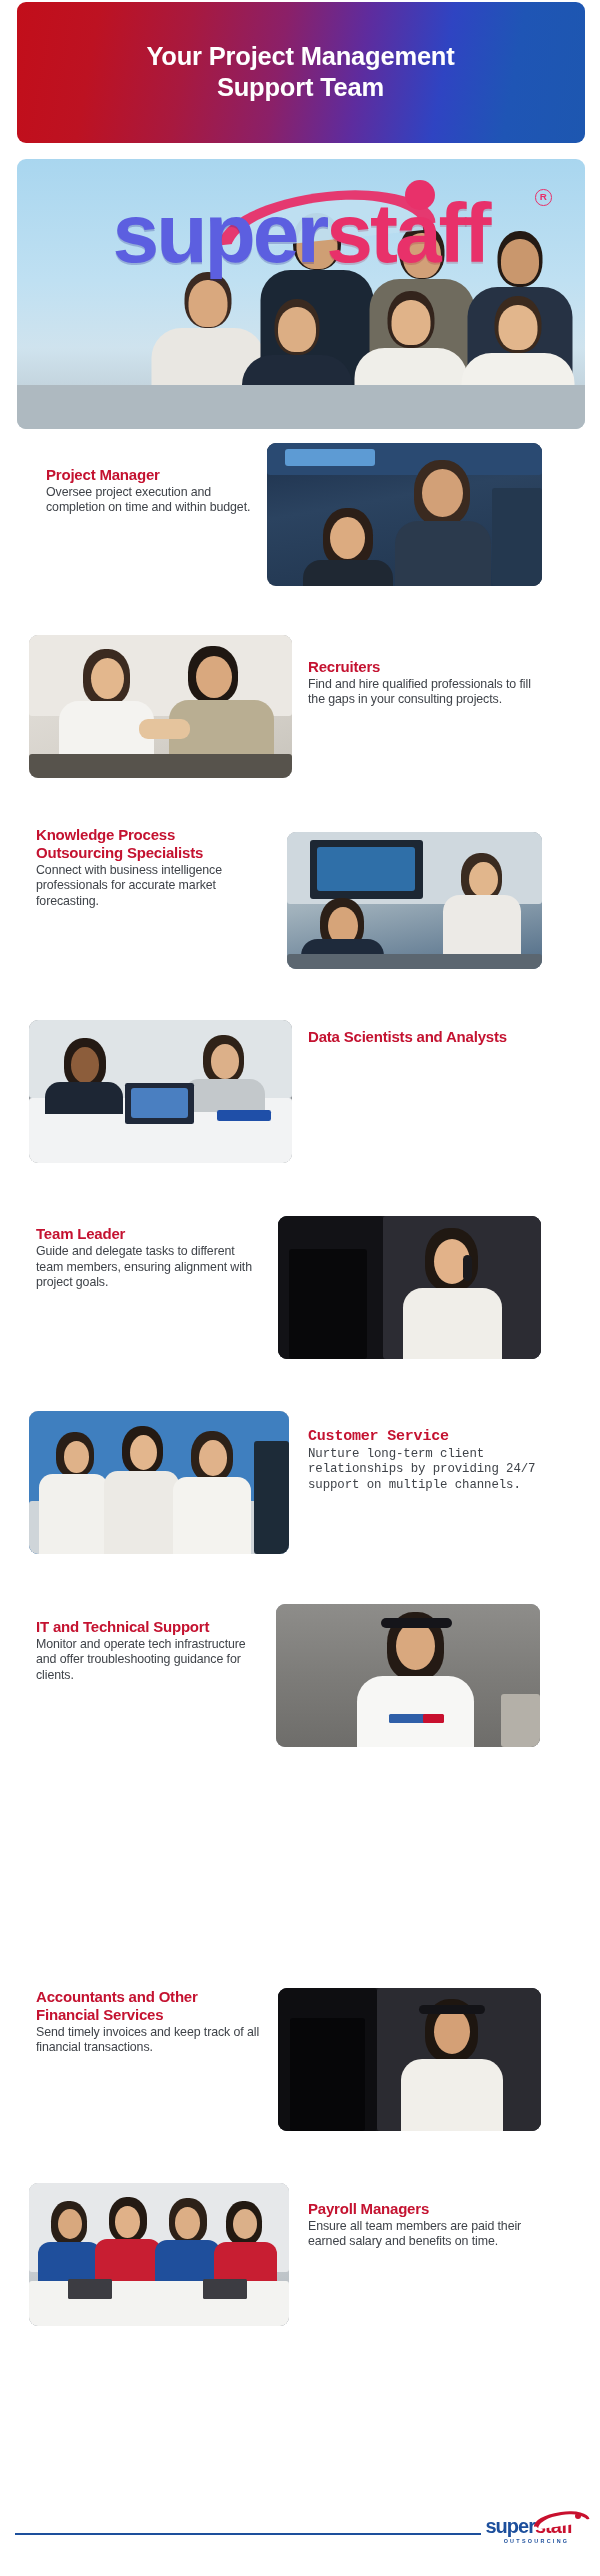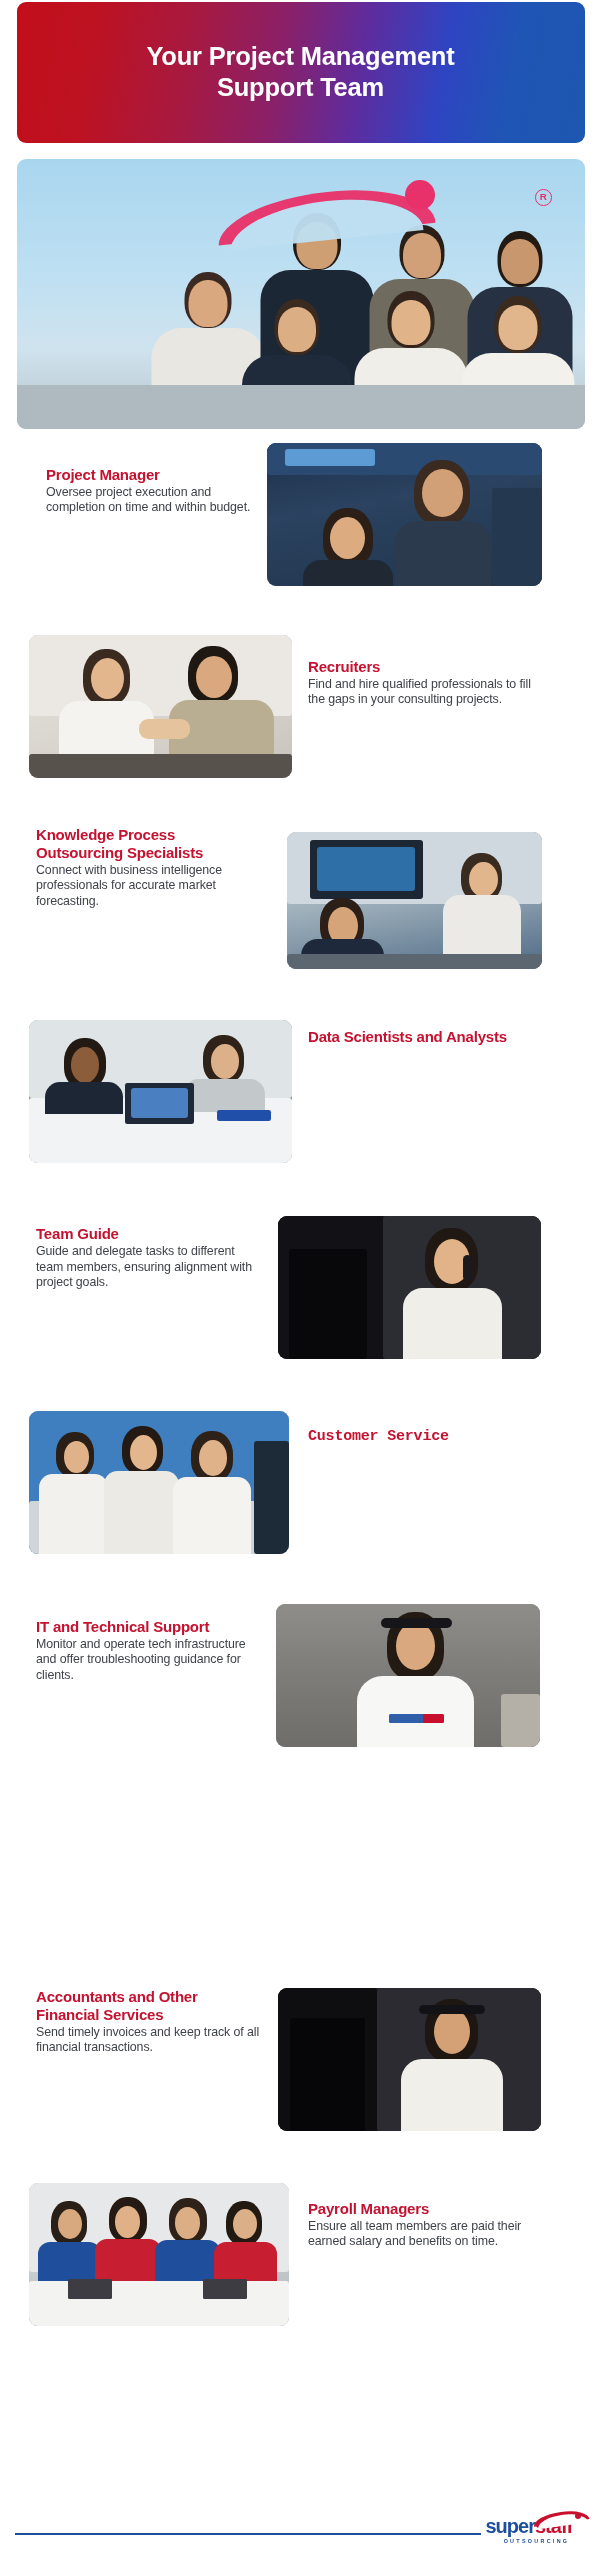--- a/index.html
+++ b/index.html
@@ -239,20 +239,23 @@
       </div>
       <div class="pp" style="left:445px;top:137px;width:113px;height:134px;">
         <div class="head" style="top:0;width:47px;height:57px;background:#3b2a1e;"></div>
         <div class="head" style="top:9px;width:39px;height:45px;background:#e2b68c;"></div>
         <div class="body" style="top:57px;width:113px;height:77px;background:#f2f1ec;"></div>
       </div>
       <div class="hero-floor"></div>
     </div>
     <div class="hero-swoosh"></div>
     <div class="hero-dot"></div>
+    <div class="hero-logo">
+      <span class="l-super">super</span><span class="l-staff">staff</span>
+    </div>
     <div class="hero-reg">R</div>
   </div>
 
   <div class="row" style="top:443px;height:143px;">
     <div class="photo" style="left:267px;top:0;width:275px;height:143px;">
       <div class="scene sc-a"></div>
       <div class="bar" style="left:0;top:0;width:275px;height:32px;background:#2a4a72;"></div>
       <div class="bar" style="left:18px;top:6px;width:90px;height:16.5px;background:#5d9bd4;"></div>
       <div class="blob" style="left:147px;top:16.5px;width:56px;height:65px;background:#3a2a20;border-radius:46% 46% 40% 40%;"></div>
       <div class="blob" style="left:155px;top:25.5px;width:41px;height:48px;background:#d2a077;"></div>
@@ -332,21 +335,21 @@
       <div class="scene sc-e"></div>
       <div class="bar" style="left:0;top:0;width:105px;height:143px;background:#121216;"></div>
       <div class="bar" style="left:105px;top:0;width:158px;height:143px;background:#2c2c33;"></div>
       <div class="blob" style="left:147px;top:12px;width:53px;height:63px;background:#201812;border-radius:46% 46% 40% 40%;"></div>
       <div class="blob" style="left:156px;top:22.5px;width:36px;height:45px;background:#e2b289;"></div>
       <div class="bar" style="left:125px;top:72px;width:99px;height:71px;background:#f0eee9;border-radius:19.5px 19.5px 0 0;"></div>
       <div class="bar" style="left:185px;top:39px;width:9px;height:25.5px;background:#1a1a1e;border-radius:4.5px;"></div>
       <div class="bar" style="left:10.5px;top:33px;width:78px;height:110px;background:#08080a;border-radius:3px;"></div>
     </div>
     <div class="copy" style="left:36px;top:9px;width:218px;">
-      <div class="role-title">Team Guide</div>
+      <div class="role-title">Team Leader</div>
       <div class="role-desc">Guide and delegate tasks to different team members, ensuring alignment with project goals.</div>
     </div>
   </div>
 
   <div class="row" style="top:1411px;height:143px;font-family:Liberation Mono, monospace;">
     <div class="photo" style="left:28.5px;top:0;width:260px;height:143px;">
       <div class="scene sc-j"></div>
       <div class="bar" style="left:0;top:0;width:260px;height:143px;background:#3f7fbf;"></div>
       <div class="bar" style="left:0;top:90px;width:260px;height:53px;background:#cfd5d9;"></div>
       <div class="blob" style="left:27px;top:21px;width:38px;height:45px;background:#2a1f17;border-radius:46% 46% 40% 40%;"></div>
@@ -355,20 +358,21 @@
       <div class="blob" style="left:93px;top:15px;width:41px;height:48px;background:#241a13;border-radius:46% 46% 40% 40%;"></div>
       <div class="blob" style="left:101px;top:24px;width:27px;height:35px;background:#e3b68d;"></div>
       <div class="bar" style="left:75px;top:60px;width:75px;height:83px;background:#eceae5;border-radius:13.5px 13.5px 0 0;"></div>
       <div class="blob" style="left:162px;top:19.5px;width:42px;height:50px;background:#2d2118;border-radius:46% 46% 40% 40%;"></div>
       <div class="blob" style="left:170px;top:28.5px;width:28.5px;height:36px;background:#e0b28a;"></div>
       <div class="bar" style="left:144px;top:66px;width:78px;height:77px;background:#f4f3ef;border-radius:13.5px 13.5px 0 0;"></div>
       <div class="bar" style="left:225px;top:30px;width:35px;height:113px;background:#1d2b38;"></div>
     </div>
     <div class="copy" style="left:308px;top:16.5px;width:233px;">
       <div class="role-title">Customer Service</div>
+      <div class="role-desc">Nurture long-term client relationships by providing 24/7 support on multiple channels.</div>
     </div>
   </div>
 
   <div class="row" style="top:1604px;height:143px;">
     <div class="photo" style="left:276px;top:0;width:264px;height:143px;">
       <div class="scene sc-g"></div>
       <div class="blob" style="left:111px;top:7.5px;width:57px;height:68px;background:#241a14;border-radius:46% 46% 40% 40%;"></div>
       <div class="blob" style="left:120px;top:18px;width:39px;height:48px;background:#d9a87e;"></div>
       <div class="bar" style="left:105px;top:13.5px;width:71px;height:10.5px;background:#15151a;border-radius:6px;"></div>
       <div class="bar" style="left:81px;top:72px;width:117px;height:71px;background:#f7f7f5;border-radius:25.5px 25.5px 0 0;"></div>

